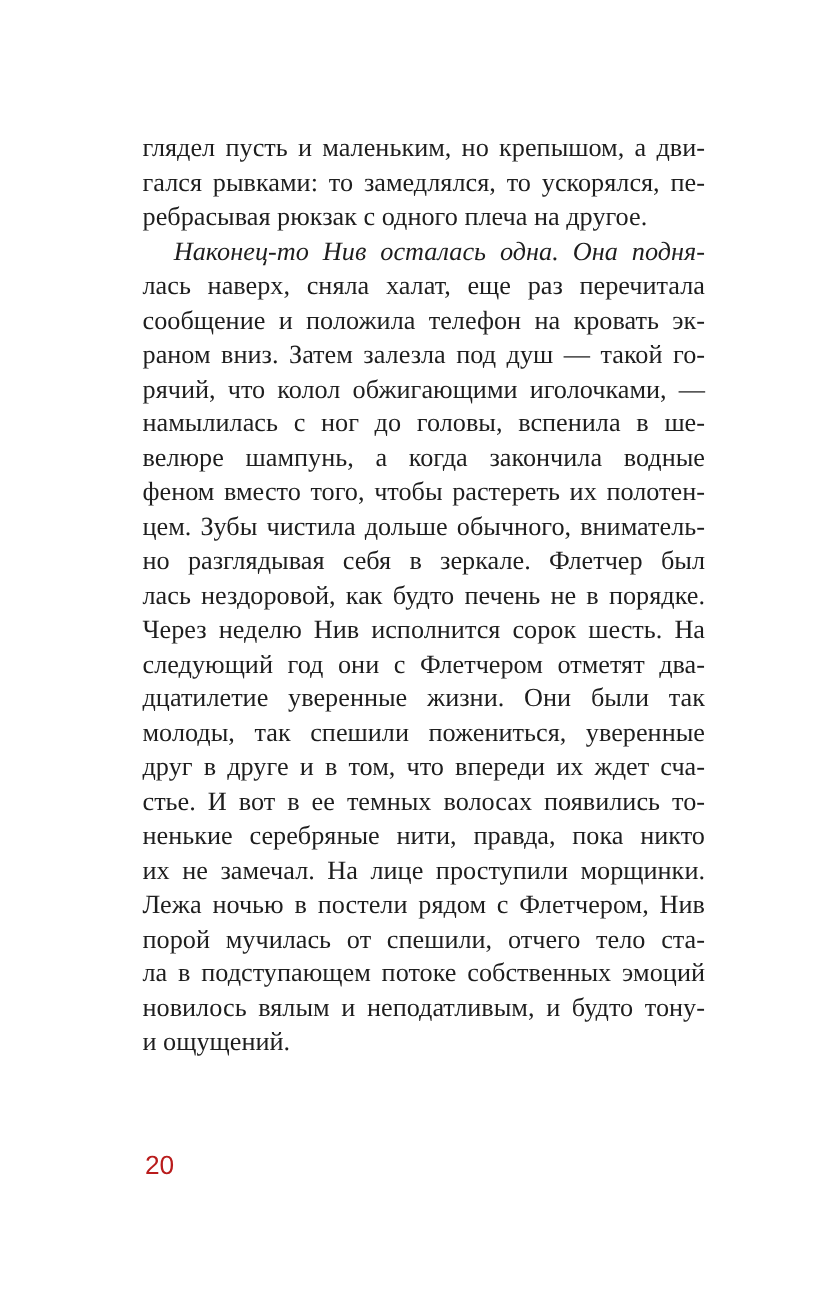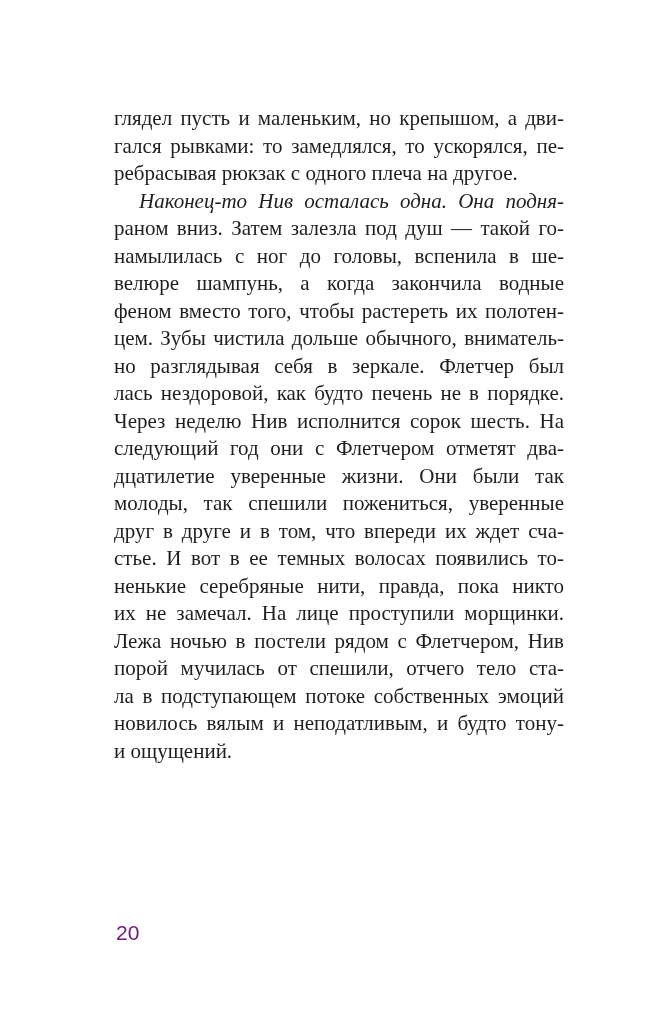--- a/index.html
+++ b/index.html
@@ -39,36 +39,39 @@
     text-indent: 25px;
     font-style: italic;
   }
   .page-number {
     position: absolute;
     left: 116px;
     top: 920px;
     font-family: "Liberation Sans", "DejaVu Sans", sans-serif;
     font-size: 21px;
     line-height: 25px;
-    color: #701a75;
+    color: #b91c1c;
   }
 </style>
 </head>
 <body>
 
 <div class="page">
   <div class="text-block" id="text-block">
       <div class="paragraph">
         <div class="line">глядел пусть и маленьким, но крепышом, а дви-</div>
         <div class="line">гался рывками: то замедлялся, то ускорялся, пе-</div>
         <div class="line para-end">ребрасывая рюкзак с одного плеча на другое.</div>
       </div>
       <div class="paragraph">
         <div class="line indent">Наконец-то Нив осталась одна. Она подня-</div>
+        <div class="line">лась наверх, сняла халат, еще раз перечитала</div>
+        <div class="line">сообщение и положила телефон на кровать эк-</div>
         <div class="line">раном вниз. Затем залезла под душ — такой го-</div>
+        <div class="line">рячий, что колол обжигающими иголочками, —</div>
         <div class="line">намылилась с ног до головы, вспенила в ше-</div>
         <div class="line">велюре шампунь, а когда закончила водные</div>
         <div class="line">феном вместо того, чтобы растереть их полотен-</div>
         <div class="line">цем. Зубы чистила дольше обычного, вниматель-</div>
         <div class="line">но разглядывая себя в зеркале. Флетчер был</div>
         <div class="line">лась нездоровой, как будто печень не в порядке.</div>
         <div class="line">Через неделю Нив исполнится сорок шесть. На</div>
         <div class="line">следующий год они с Флетчером отметят два-</div>
         <div class="line">дцатилетие уверенные жизни. Они были так</div>
         <div class="line">молоды, так спешили пожениться, уверенные</div>

